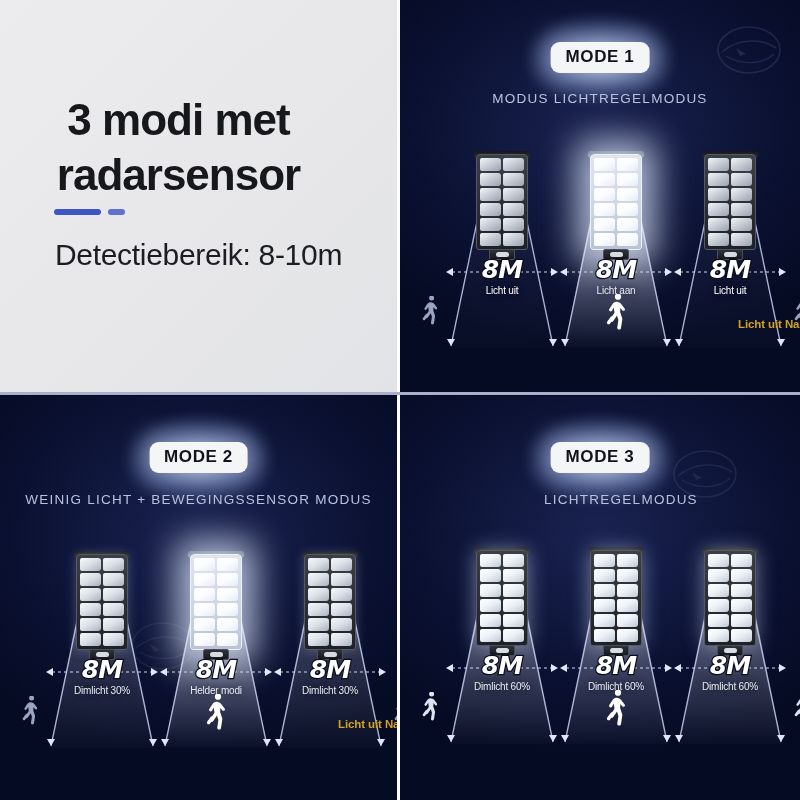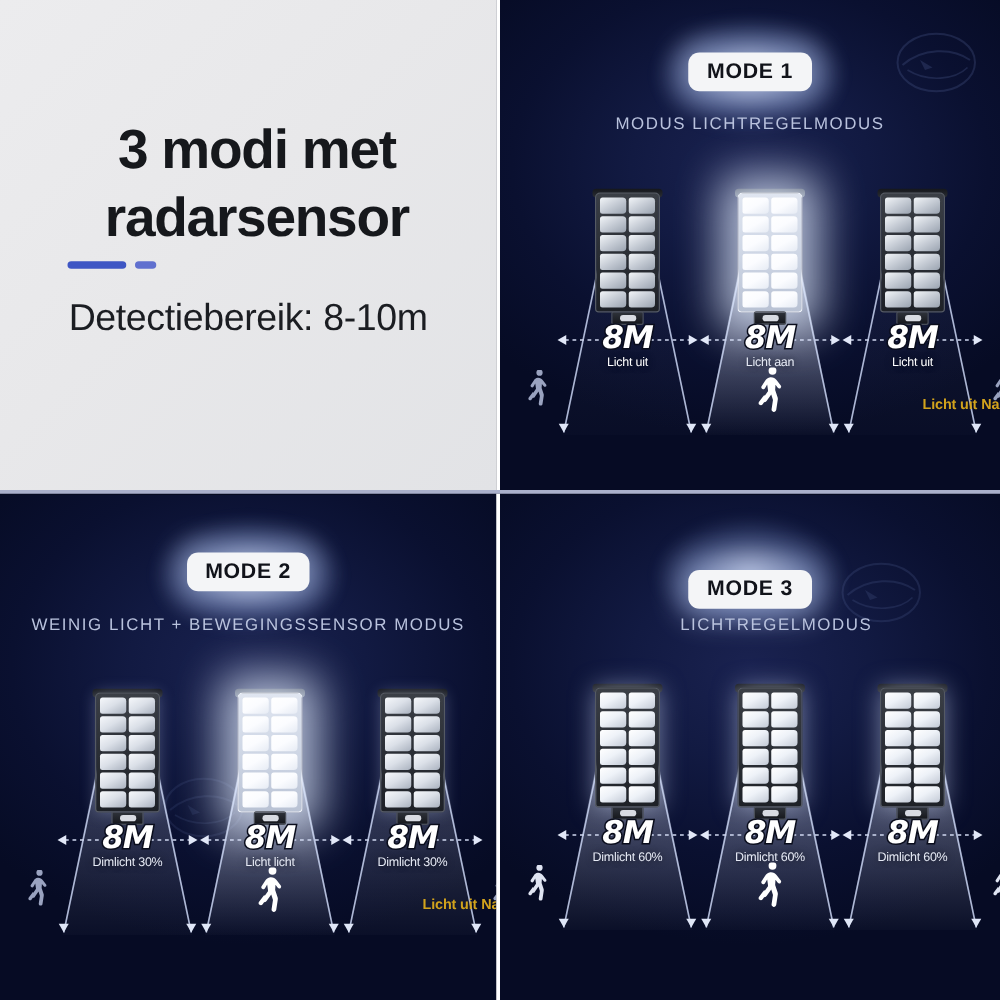--- a/index.html
+++ b/index.html
@@ -24,21 +24,21 @@
       radial-gradient(ellipse 70% 55% at 50% 34%, #1a2250 0%, #121a42 34%, #0a1030 68%, #060b24 100%);
   }
 
   
   .divider{position:absolute;background:#b9bdd4;}
   #div-h{left:0;top:392px;width:800px;height:3px;background:#aab0cb;}
   #div-v-top{left:397px;top:0;width:3px;height:392px;background:#ffffff;}
   #div-v-bot{left:397px;top:395px;width:3px;height:405px;background:#ffffff;}
 
   
-  .title-wrap{position:absolute;left:0;top:92px;width:357px;text-align:center;padding-left:27px;}
+  .title-wrap{position:absolute;left:0;top:92px;width:357px;text-align:center;}
   .title-line{
     font-size:44px;font-weight:bold;color:#16181c;letter-spacing:-1px;
     line-height:1.26;white-space:nowrap;
   }
   .accent-row{
     position:absolute;left:0;top:209px;width:397px;
     display:flex;align-items:center;gap:7px;padding-left:54px;box-sizing:border-box;
   }
   .dash-long{width:47px;height:6px;border-radius:3px;background:#3e56c4;}
   .dash-short{width:17px;height:6px;border-radius:3px;background:#6070cf;}
@@ -471,21 +471,21 @@
           </div>
           <div class="meas">
             <svg viewBox="0 0 120 16">
               <line x1="10" y1="8" x2="48" y2="8" stroke="#cfd8f0" stroke-width="1.2" stroke-dasharray="3 3"></line>
               <line x1="72" y1="8" x2="110" y2="8" stroke="#cfd8f0" stroke-width="1.2" stroke-dasharray="3 3"></line>
               <path d="M4 8 l7 -4 l0 8 z" fill="#e2e8f8"></path>
               <path d="M116 8 l-7 -4 l0 8 z" fill="#e2e8f8"></path>
             </svg>
           </div>
           <div class="dist">8M</div>
-          <div class="state dimtext">Licht licht</div>
+          <div class="state dimtext">Helder modi</div>
           <div class="person lit" style="left: 53px; top: 146px; width: 26px; height: 40px;">
             <svg viewBox="0 0 20 32">
               <path d="M11.6 4.6a2.5 2.5 0 1 0 0-5 2.5 2.5 0 0 0 0 5z"></path>
               <path d="M10.2 6.2c-1.5.2-2.6 1-3.3 2.3L4.6 12c-.4.7-.1 1.5.6 1.8.6.3 1.4 0 1.7-.7l1.3-2.3.6 4.2-3.4 4.9c-.5.7-.3 1.6.4 2 .7.5 1.6.3 2-.4l3-4.3 1.1 3.6-.9 5.9c-.1.9.5 1.6 1.3 1.7.8.1 1.6-.5 1.7-1.3l1-6.6c.1-.5 0-.9-.1-1.3l-1.6-4.8.2-3.3 1.5 1.9c.4.5 1.1.6 1.7.2.5-.4.6-1.2.2-1.7l-2.6-3.4c-.9-1.2-2.2-1.8-3.7-1.9z"></path>
               <path d="M6.3 17.6 3 21.9c-.5.7-.4 1.6.3 2 .7.5 1.6.3 2-.4l2.6-3.7z"></path>
             </svg>
           </div>
         </div>
         <div class="unit dim30" style="left: 248px;">
           <div class="cone">
@@ -549,21 +549,21 @@
   <div class="quad darkbg" id="quad-mode3">
     <div class="watermark" style="right:52px;top:50px;opacity:.26;">
       <svg viewBox="0 0 86 56">
           <ellipse cx="43" cy="28" rx="31" ry="23" fill="none" stroke="#4b5a8c" stroke-width="1.6"></ellipse>
           <path d="M16 30 C32 16, 56 16, 70 26" fill="none" stroke="#4b5a8c" stroke-width="1.6"></path>
           <path d="M20 34 C36 44, 58 42, 68 32" fill="none" stroke="#4b5a8c" stroke-width="1.3"></path>
           <path d="M30 26 l10 6 l-6 2z" fill="#4b5a8c"></path>
         </svg>
     </div>
     <div class="mode-glow" style="top:18px;"></div>
-    <div class="mode-badge" style="top:60px;">MODE 3</div>
+    <div class="mode-badge" style="top:46px;">MODE 3</div>
     <div class="mode-sub" style="top:96px;padding-left:21px;">LICHTREGELMODUS</div>
     <div class="scene" id="scene-mode3" style="top:148px;height:230px;">
         <div class="unit dim60" style="left: 20px;">
           <div class="cone">
             <svg viewBox="0 0 120 196" preserveAspectRatio="none">
               <defs>
                 <linearGradient id="g042dim60" x1="0" y1="0" x2="0" y2="1">
                   <stop offset="0%" stop-color="#e8eeff" stop-opacity="0.42"></stop>
                   <stop offset="55%" stop-color="#e8eeff" stop-opacity="0.231"></stop>
                   <stop offset="100%" stop-color="#e8eeff" stop-opacity="0.02"></stop>

